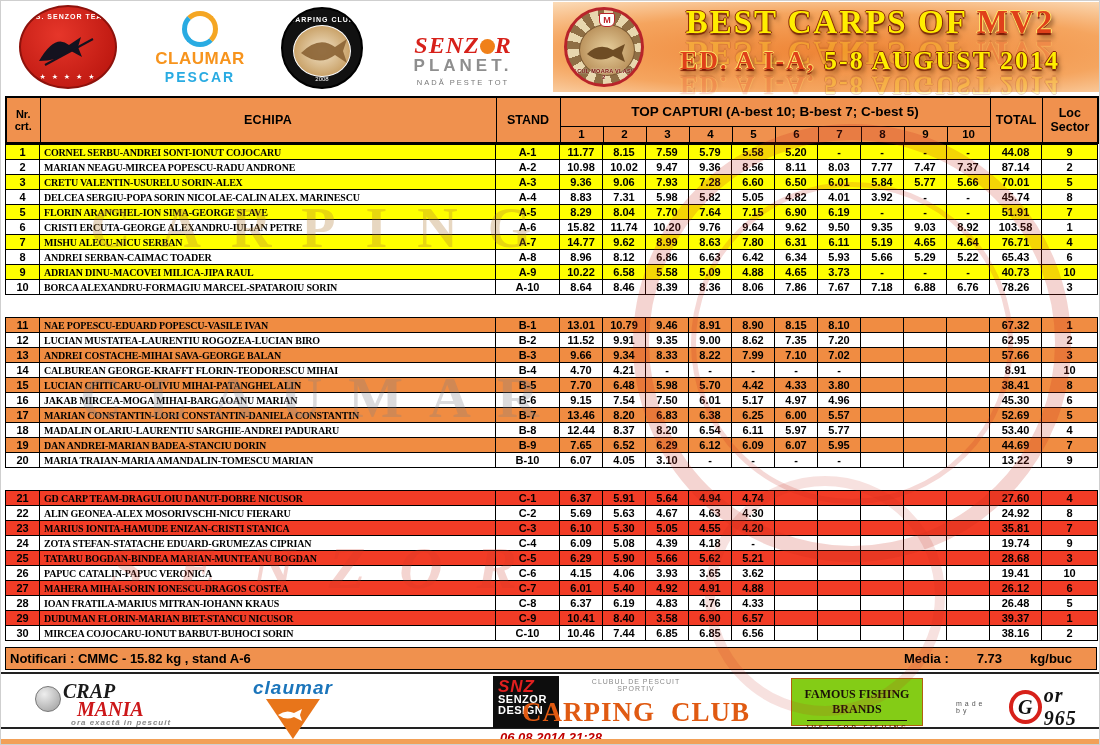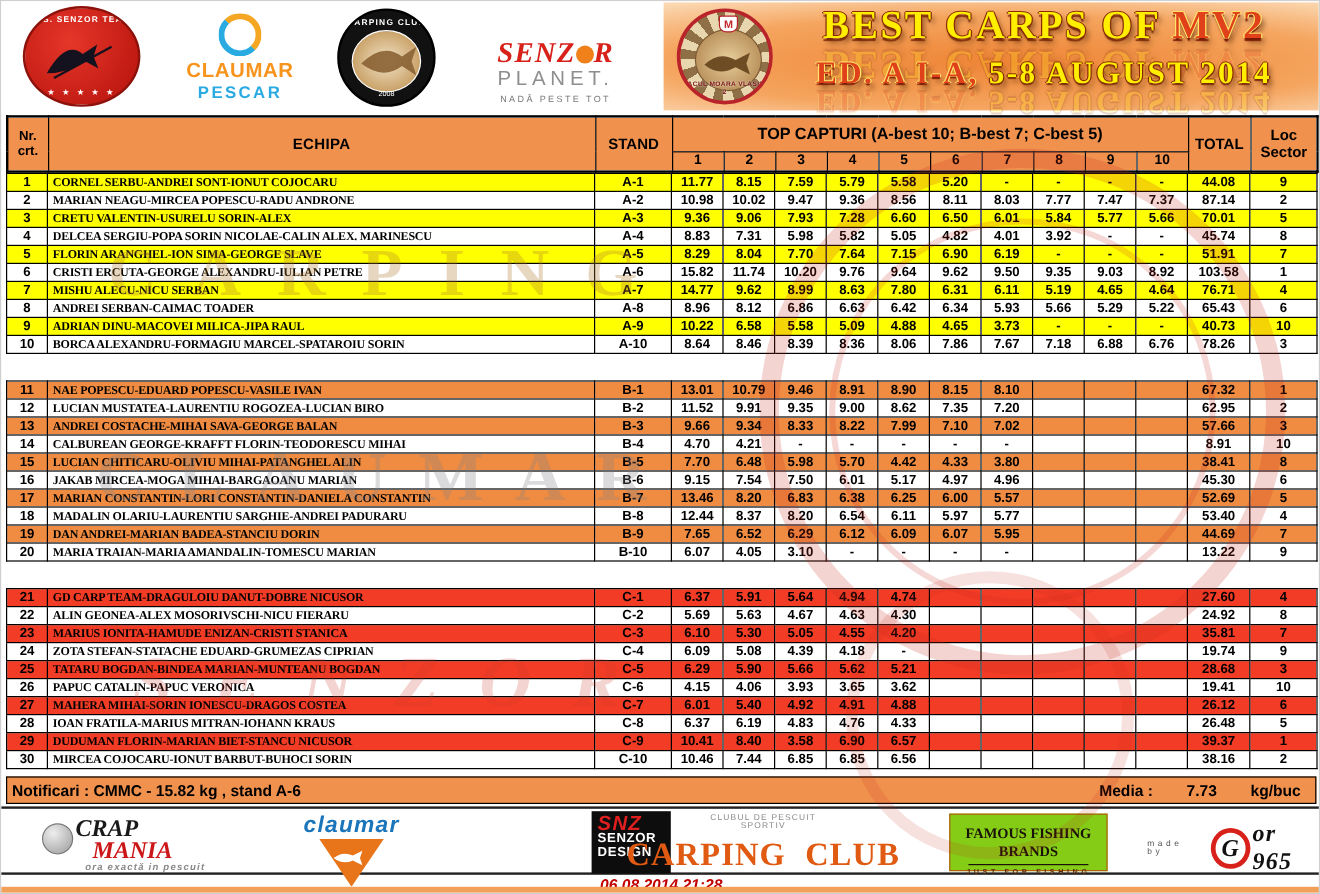--- a/index.html
+++ b/index.html
@@ -42,21 +42,21 @@
   .cclub{
     width:82px; height:82px; border-radius:50%; background:#111; border:2px solid #000;
     position:relative; overflow:hidden;
   }
   .cclub .arc-text{ position:absolute; top:7px; left:0; right:0; color:#fff; font-size:7px; font-weight:bold; letter-spacing:1px;}
   .cclub .inner{ position:absolute; top:16px; left:10px; width:58px; height:52px; border-radius:50%; background:radial-gradient(#f2e3c8,#caa36a 70%); border:1px solid #fff;}
   .cclub svg{ position:absolute; top:16px; left:8px;}
   .cclub .year{ position:absolute; bottom:5px; left:0; right:0; color:#fff; font-size:6px;}
   .splanet .senzline{ font-family:"Liberation Serif", serif; font-weight:bold; font-style:italic; font-size:24px; color:#d7211a; letter-spacing:1px; line-height:24px;}
   .splanet .odot{ display:inline-block; width:15px; height:15px; border-radius:50%; background:#f08019; position:relative; top:1px;}
-  .splanet .planet{ font-size:17px; font-weight:normal; color:#8e8e8e; letter-spacing:4px; line-height:18px;}
+  .splanet .planet{ font-size:17px; font-weight:bold; color:#8e8e8e; letter-spacing:4px; line-height:18px;}
   .splanet .tag{ font-size:7.5px; color:#777; letter-spacing:2px; margin-top:3px;}
   .badge{
     width:80px; height:80px; border-radius:50%;
     background:repeating-conic-gradient(#e8d7ae 0 14deg, #8f6f45 14deg 28deg);
     border:3px solid #b8242a; position:relative; overflow:hidden;
   }
   .badge .inner{ position:absolute; top:14px; left:12px; width:56px; height:52px; border-radius:50%; background:radial-gradient(#e7cf9d,#b9905a 75%); border:1px solid #7c5a33;}
   .badge svg{ position:absolute; top:28px; left:14px;}
   .badge .shield{ position:absolute; top:3px; left:32px; width:16px; height:14px; background:#fff; border:1px solid #b8242a; border-radius:2px 2px 6px 6px; color:#c1272d; font-size:9px; font-weight:bold; line-height:13px; text-align:center;}
   .badge .ring-text{ position:absolute; bottom:4px; left:0; right:0; font-size:5.5px; font-weight:bold; color:#7a1010; text-shadow:0 0 2px #fff; letter-spacing:.3px;}
@@ -92,21 +92,21 @@
   .stamp1{ left:628px; top:28px; width:438px; height:438px; border:16px solid rgba(200,40,25,.20); }
   .stamp1::after{ content:""; position:absolute; inset:42px; border-radius:50%; border:5px solid rgba(200,40,25,.18); }
   .stamp2{ left:700px; top:380px; width:240px; height:240px; border:10px solid rgba(200,40,25,.14); }
   
   .notif-bar{
     position:absolute; top:646px; left:4px; width:1092px; height:23px;
     background:var(--bar-orange); border:1.5px solid #000;
     display:flex; align-items:center; font-size:13px; font-weight:bold; color:#000;
   }
   .notif-left{ margin-left:4px; }
-  .notif-right{ margin-left:auto; margin-right:12px; display:flex; gap:28px; }
+  .notif-right{ margin-left:auto; margin-right:24px; display:flex; gap:28px; }
   .sponsor-strip{
     position:absolute; top:671px; left:0; width:1100px; height:57px;
     background:#fff; border-top:2px solid #222; border-bottom:2px solid #222;
   }
   .slogo{ position:absolute; }
   .crap .l1{ font-style:italic; font-weight:bold; font-size:20px; line-height:18px; font-family:"Liberation Serif", serif;}
   .crap .l1 .black{ color:#1a1a1a; } .crap .l2{ color:#cc1719; font-style:italic; font-weight:bold; font-size:20px; line-height:18px; font-family:"Liberation Serif", serif; margin-left:14px;}
   .crap .tag{ color:#888; font-size:8px; font-style:italic; font-weight:bold; letter-spacing:1px; margin-left:8px;}
   .crap .ball{ position:absolute; left:-28px; top:4px; width:26px; height:26px; border-radius:50%; background:radial-gradient(circle at 35% 30%, #eee, #9a9a9a); border:1px solid #777;}
   .cl2 .word{ color:#1b75bb; font-weight:bold; font-size:19px; font-style:italic; letter-spacing:1px; }

